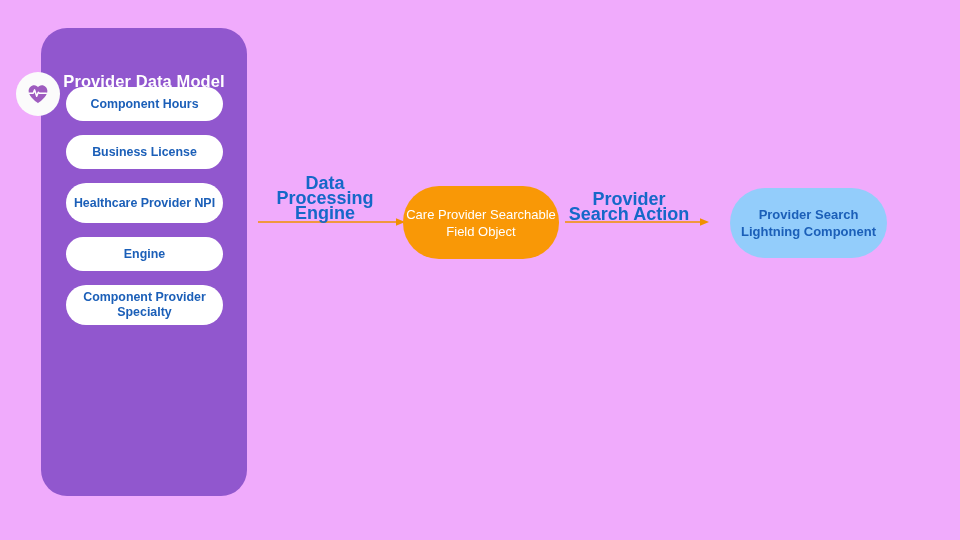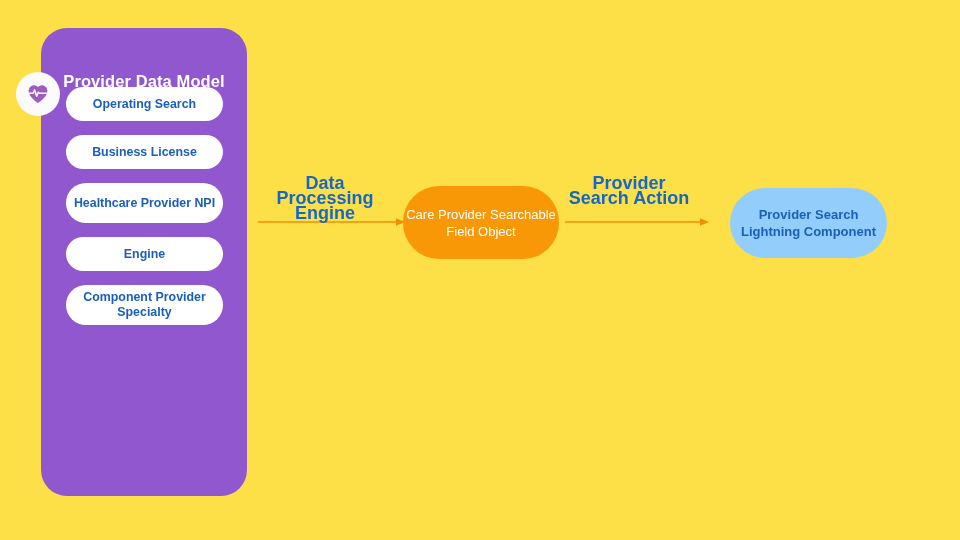--- a/index.html
+++ b/index.html
@@ -13,21 +13,21 @@
     overflow: hidden;
     font-family: "Liberation Sans", sans-serif;
     position: relative;
   }
 
   #canvas {
     position: absolute;
     left: 0; top: 0;
     width: 960px;
     height: 540px;
-    background: #fde047;
+    background: #f0abfc;
   }
 
   
   .panel {
     position: absolute;
     left: 41px;
     top: 28px;
     width: 206px;
     height: 468px;
     background: #9157ce;
@@ -130,41 +130,41 @@
 
   .arrow-label {
     position: absolute;
     color: #1568c8;
     font-size: 18px;
     font-weight: bold;
     text-align: center;
     line-height: 15px;
   }
   #label-1 { left: 258px; top: 176px; width: 134px; }
-  #label-2 { left: 562px; top: 176px; width: 134px; }
+  #label-2 { left: 562px; top: 192px; width: 134px; }
 </style>
 </head>
 <body>
 
 <div id="canvas">
 
   <div class="panel">
     <div class="panel-title">Provider Data Model</div>
   </div>
 
   <div class="badge">
     <svg width="26" height="26" viewBox="0 0 26 26" aria-hidden="true">
       <path d="M13 22.2C13 22.2 3.6 16.2 3.6 10.1 C3.6 6.6 6.2 4.2 9.2 4.2 C11.1 4.2 12.4 5.2 13 6.2 C13.6 5.2 14.9 4.2 16.8 4.2 C19.8 4.2 22.4 6.6 22.4 10.1 C22.4 16.2 13 22.2 13 22.2 Z" fill="#9e5cbf"></path>
       <path d="M4.4 12.2 H8.2 L9.6 8.9 L11.7 15.3 L13.3 11.2 L14.4 12.2 H21.4" fill="none" stroke="#ffffff" stroke-width="1.5" stroke-linecap="round" stroke-linejoin="round"></path>
     </svg>
   </div>
 
   <div class="pill-list">
     <div class="pill one-line">
-        <span>Operating Search</span>
+        <span>Component Hours</span>
       </div>
     <div class="pill one-line">
         <span>Business License</span>
       </div>
     <div class="pill two-line">
         <span>Healthcare Provider NPI</span>
       </div>
     <div class="pill one-line">
         <span>Engine</span>
       </div>

